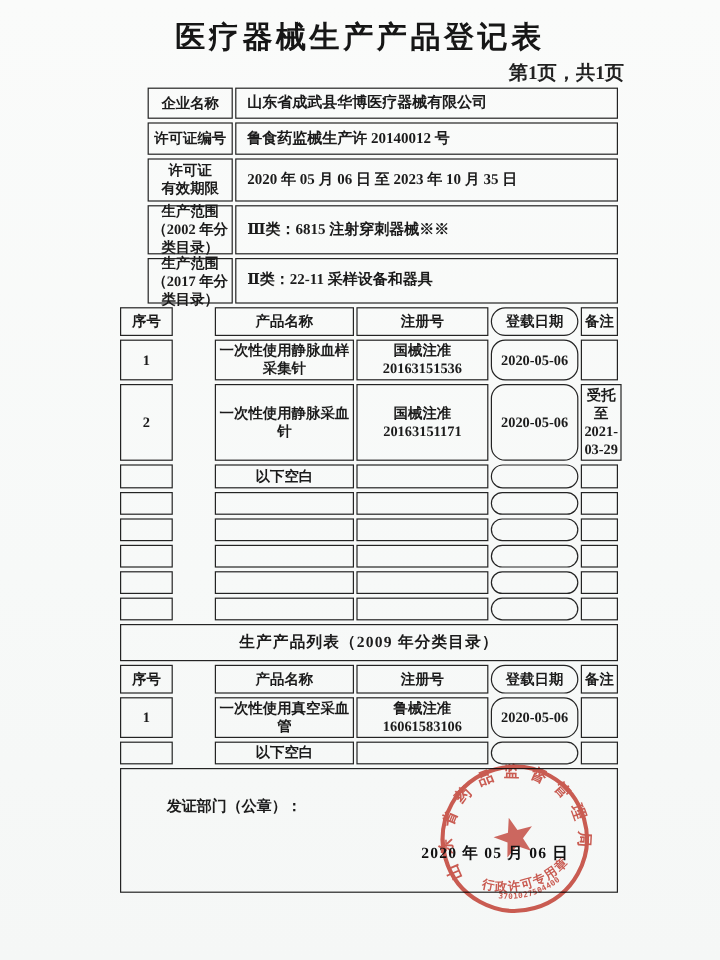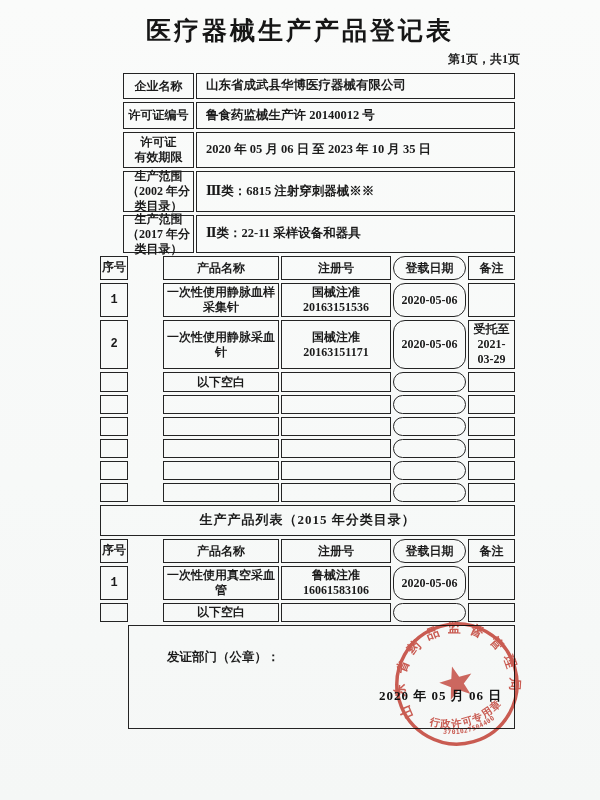--- a/index.html
+++ b/index.html
@@ -13,41 +13,41 @@
     position:relative;width:600px;height:800px;overflow:hidden;
     background:linear-gradient(180deg,#fafbfa 0%,#f7f9f8 60%,#f5f7f6 100%);
   }
   .doc-title{
     position:absolute;top:14px;left:0;width:100%;
     text-align:center;font-size:25px;font-weight:bold;letter-spacing:3px;
     color:#161616;margin:0;
   }
   .page-info{
     position:absolute;top:51px;right:80px;
-    font-size:12px;font-weight:bold;color:#222;
+    font-size:16px;font-weight:bold;color:#222;
   }
   .doc{
     position:absolute;left:100px;top:73px;width:415px;
   }
   .row{display:flex;gap:2px;margin-bottom:3px;}
   .cell{
     border:1.5px solid #242424;box-sizing:border-box;
     display:flex;align-items:center;justify-content:center;
     text-align:center;font-weight:bold;color:#1b1b1b;
     font-size:12px;line-height:1.25;
   }
   .c-label{width:71px;flex:none;white-space:pre-line;padding:1px 2px;margin-left:23px;}
   .c-value{flex:1;justify-content:flex-start;text-align:left;padding-left:9px;font-size:12.5px;}
   .c-band{flex:1;font-size:13px;letter-spacing:1px;}
-  .c-no{width:28px;flex:none;font-family:Liberation Mono, monospace;}
+  .c-no{width:44px;flex:none;}
   .c-name{width:116px;flex:none;padding:1px 3px;margin-left:33px;}
   .c-reg{width:110px;flex:none;white-space:pre-line;padding:1px 20px;}
   .c-date{width:73px;flex:none;border-radius:12px;}
   .c-note{flex:1;white-space:pre-line;padding:1px 2px;}
-  .bottom-cell{flex:1;position:relative;justify-content:flex-start;align-items:flex-start;overflow:visible;margin-left:28px;}
+  .bottom-cell{flex:1;position:relative;justify-content:flex-start;align-items:flex-start;overflow:visible;}
   .issuer-label{position:absolute;left:38px;top:24px;font-size:12.5px;font-weight:bold;}
   .issue-date{position:absolute;left:250px;top:62px;font-size:13px;font-weight:bold;letter-spacing:1px;z-index:3;color:#111;}
   .seal{
     position:absolute;left:252px;top:-18px;width:152px;height:152px;
     transform:rotate(-16deg);
     mix-blend-mode:multiply;opacity:.85;z-index:2;
     pointer-events:none;
   }
   .seal-ring{fill:none;stroke:#c94136;stroke-width:4.5;}
   .seal-star{fill:#c94136;fill-opacity:.92;}
@@ -152,21 +152,21 @@
     </div>
     <div class="row" style="height:19px">
       <div class="cell c-no"></div>
       <div class="cell c-name"></div>
       <div class="cell c-reg"></div>
       <div class="cell c-date"></div>
       <div class="cell c-note"></div>
     </div>
 
     <div class="row" style="height:31px">
-      <div class="cell c-band">生产产品列表（2015 年分类目录）</div>
+      <div class="cell c-band">生产产品列表（2009 年分类目录）</div>
     </div>
     <div class="row" style="height:24px">
       <div class="cell c-no">序号</div>
       <div class="cell c-name">产品名称</div>
       <div class="cell c-reg">注册号</div>
       <div class="cell c-date">登载日期</div>
       <div class="cell c-note">备注</div>
     </div>
     <div class="row" style="min-height:28px">
       <div class="cell c-no">1</div>

